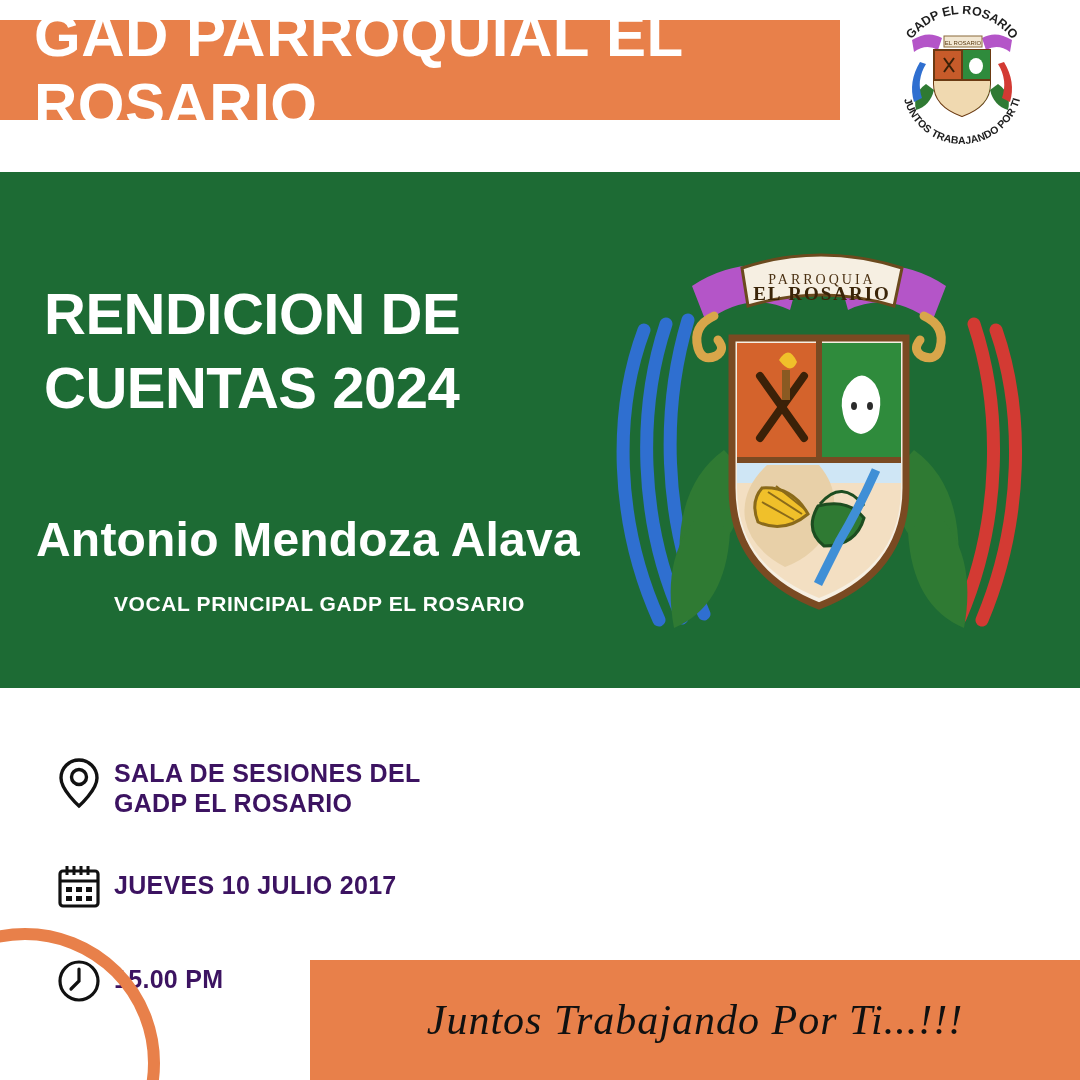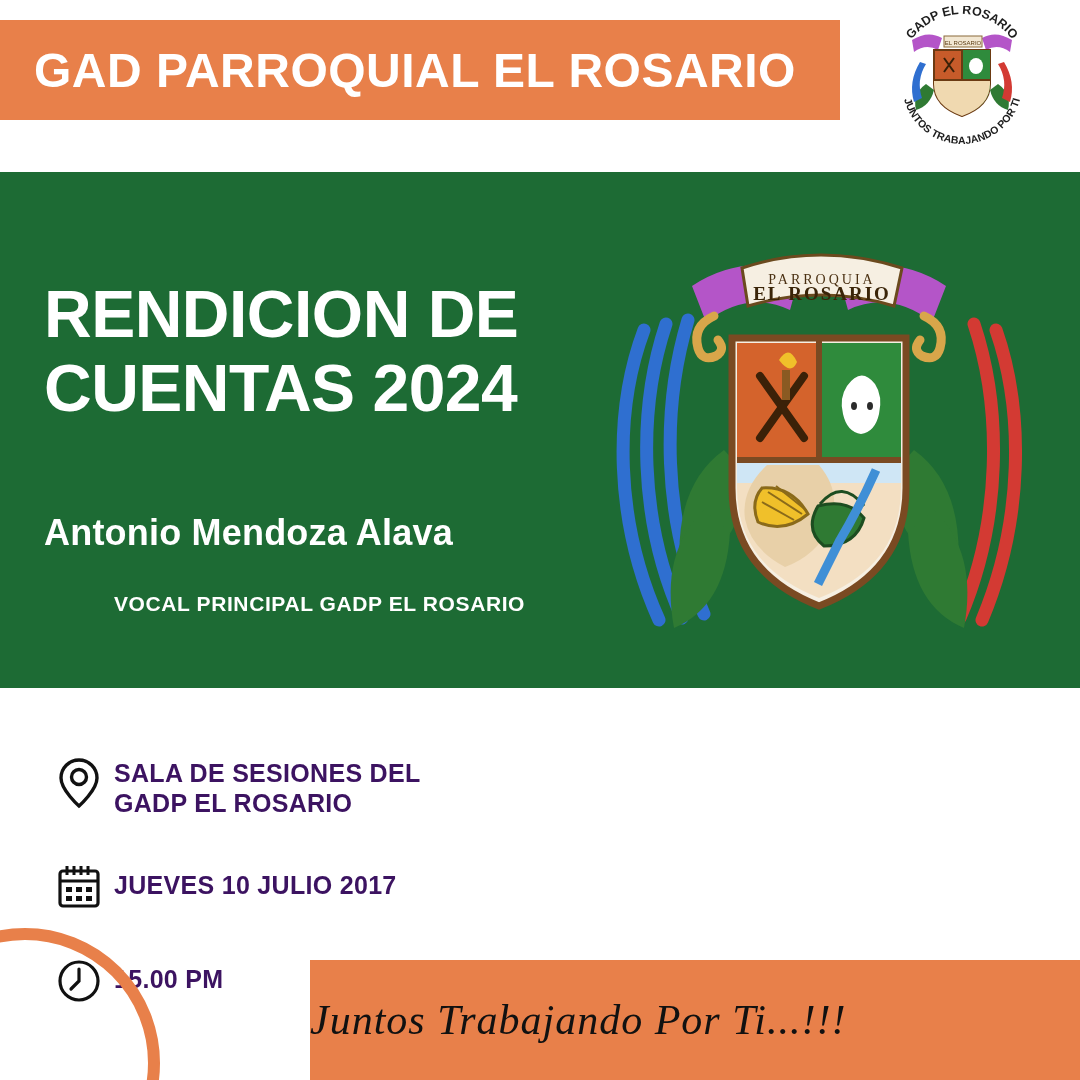--- a/index.html
+++ b/index.html
@@ -18,21 +18,21 @@
   
   .header-bar {
     position:absolute;
     left:0; top:20px;
     width:840px; height:100px;
     background:#e8804a;
     display:flex; align-items:center;
   }
   .header-title {
     color:#ffffff;
-    font-size:48px;
+    font-size:60px;
     font-weight:bold;
     letter-spacing:0.5px;
     padding-left:34px;
     font-family:"Liberation Sans", sans-serif;
   }
 
   .header-logo {
     position:absolute;
     right:38px; top:6px;
     width:160px; height:150px;
@@ -42,31 +42,31 @@
   .green-band {
     position:absolute;
     left:0; top:172px;
     width:1080px; height:516px;
     background:#1d6b34;
   }
   .main-title {
     position:absolute;
     left:44px; top:105px;
     color:#ffffff;
-    font-size:66px;
+    font-size:58px;
     line-height:74px;
     font-weight:bold;
     letter-spacing:-0.5px;
     width:600px;
   }
   .speaker-name {
     position:absolute;
-    left:44px; top:340px;
+    left:36px; top:340px;
     color:#ffffff;
-    font-size:36px;
+    font-size:48px;
     font-weight:bold;
     letter-spacing:0.2px;
   }
   .speaker-role {
     position:absolute;
     left:66px; top:420px;
     color:#ffffff;
     font-size:21px;
     font-weight:bold;
     letter-spacing:0.6px;
@@ -111,21 +111,21 @@
   .info-row.date .info-text { padding-top:8px; }
 
   
   .bottom-banner {
     position:absolute;
     left:310px; top:960px;
     width:770px; height:120px;
     background:#e8804a;
     display:flex;
     align-items:center;
-    justify-content:flex-start;
+    justify-content:center;
   }
   .bottom-slogan {
     color:#111111;
     font-size:42px;
     font-style:italic;
     font-family:"Liberation Serif", serif;
     letter-spacing:1px;
   }
 
   

